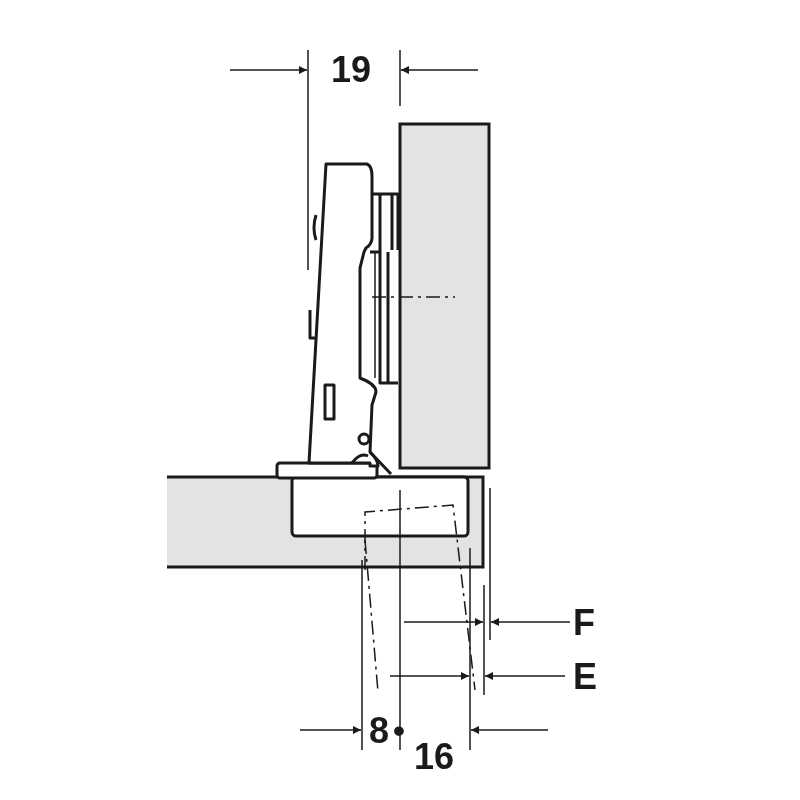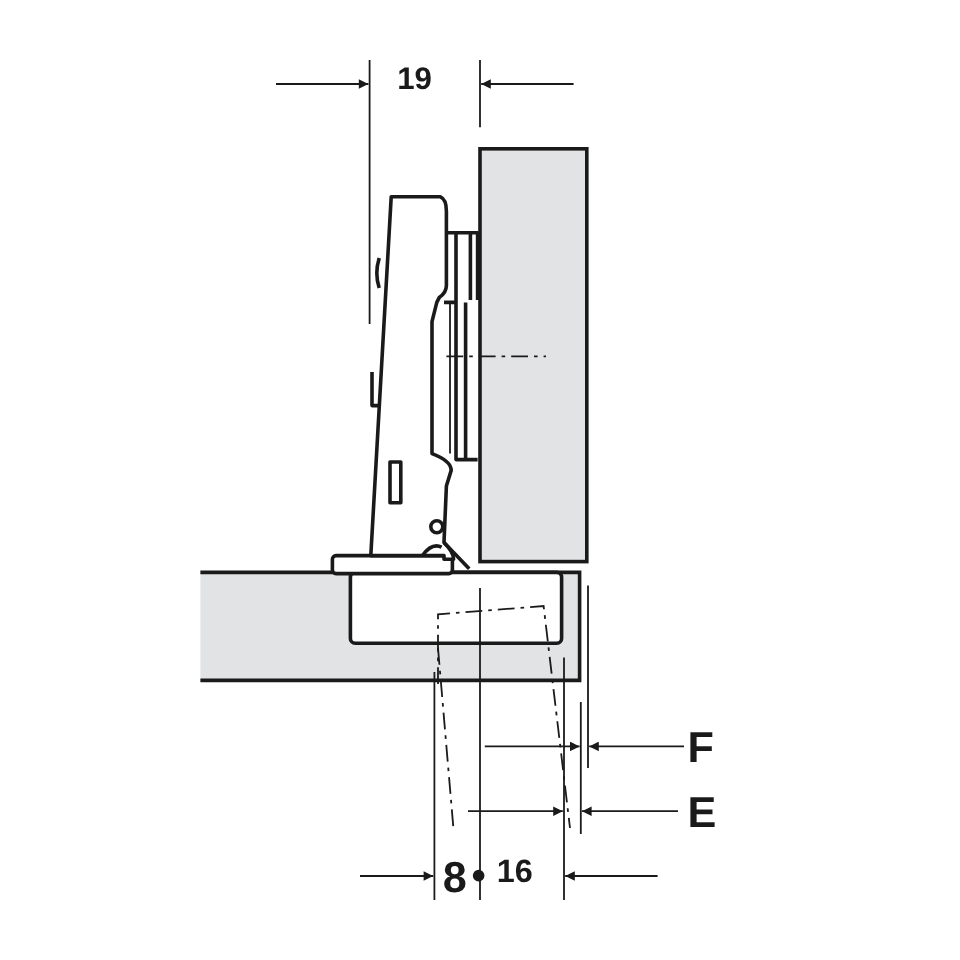--- a/index.html
+++ b/index.html
@@ -66,22 +66,22 @@
     <line class="thin" x1="404" y1="622" x2="483" y2="622" marker-end="url(#arr)"></line>
     <line class="thin" x1="570" y1="622" x2="491" y2="622" marker-end="url(#arr)"></line>
 
     <line class="thin" x1="390" y1="676" x2="469" y2="676" marker-end="url(#arr)"></line>
     <line class="thin" x1="565" y1="676" x2="485" y2="676" marker-end="url(#arr)"></line>
 
     <line class="thin" x1="300" y1="730" x2="361" y2="730" marker-end="url(#arr)"></line>
     <line class="thin" x1="548" y1="730" x2="471" y2="730" marker-end="url(#arr)"></line>
   </svg>
 
-  <span class="label" style="left:331px; top:52px; font-size:26px;">19</span>
+  <span class="label" style="left:331px; top:52px; font-size:36px;">19</span>
 
   <span class="label" style="left:573px; top:605px; font-size:36px;">F</span>
 
   <span class="label" style="left:573px; top:659px; font-size:36px;">E</span>
 
   <span class="label" style="left:369px; top:713px; font-size:36px;">8</span>
   <span class="label" style="left:393px; top:713px; font-size:34px;">•</span>
-  <span class="label" style="left:414px; top:713px; font-size:27px;">16</span>
+  <span class="label" style="left:414px; top:739px; font-size:36px;">16</span>
 </div>
 
 </body></html>

